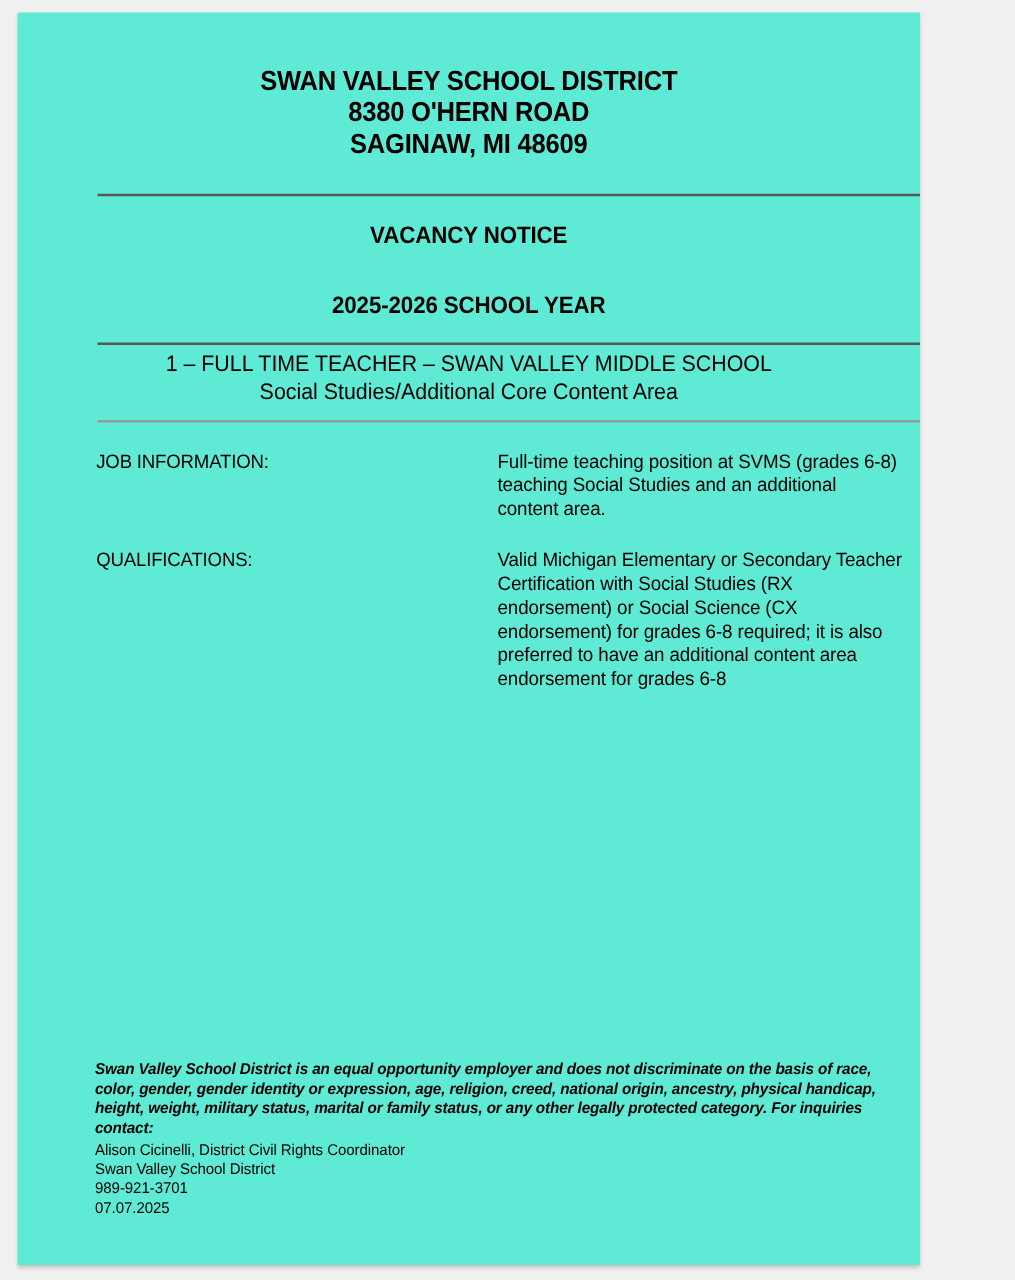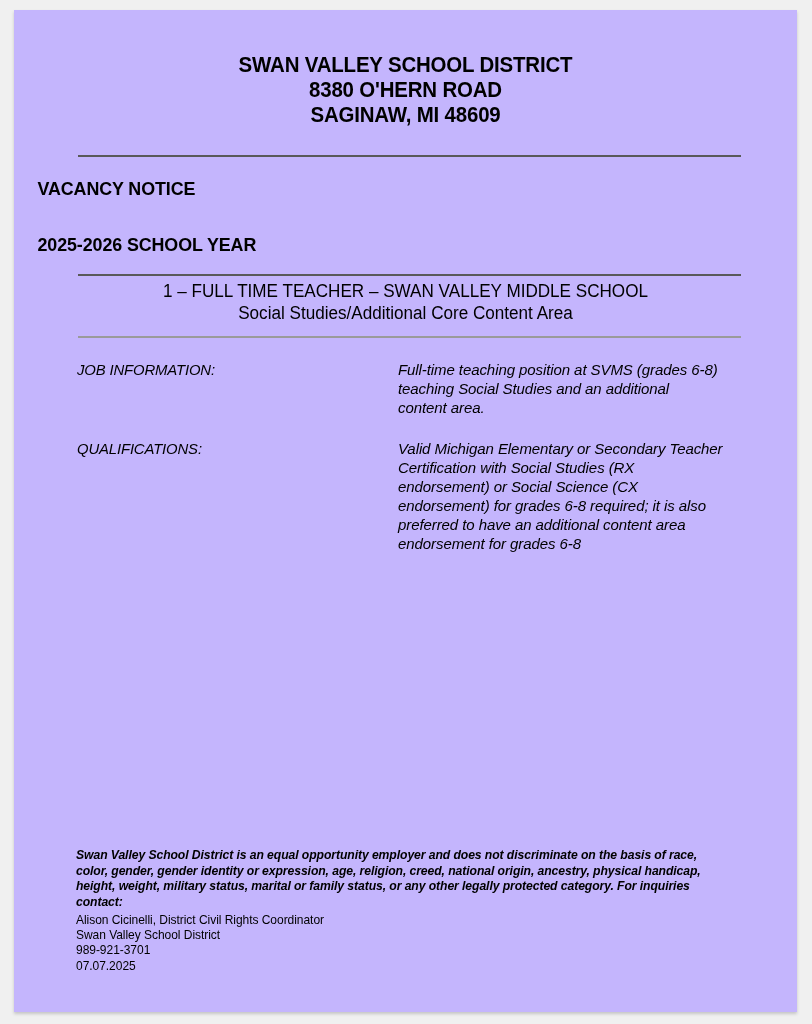--- a/index.html
+++ b/index.html
@@ -11,23 +11,23 @@
     height: 1024px;
     background: #f0f0f0;
     font-family: "Liberation Sans", "DejaVu Sans", sans-serif;
     overflow: hidden;
   }
 
   .page {
     position: absolute;
     left: 14px;
     top: 10px;
-    width: 783px;
+    width: 722px;
     height: 1002px;
-    background: #c4b5fd;
+    background: #5eead4;
     box-shadow: 0 2px 3px rgba(0,0,0,0.18);
     overflow: hidden;
   }
 
   .inner {
     position: relative;
     width: 100%;
     height: 100%;
   }
 
@@ -58,21 +58,21 @@
   }
   #rule1 { top: 145px; }
   #rule2 { top: 264px; }
   #rule3 { top: 326px; }
 
   .notice-block {
     position: absolute;
     top: 168px;
     left: 0;
     width: 100%;
-    text-align: left;
+    text-align: center;
   }
   .notice-title {
     font-weight: bold;
     font-size: 19px;
     letter-spacing: -0.1px;
     transform: scaleX(0.94);
   }
   .notice-year {
     font-weight: bold;
     font-size: 19px;
@@ -92,21 +92,20 @@
     transform: scaleX(0.95);
   }
 
   
   .body {
     position: absolute;
     top: 350px;
     left: 63px;
     width: 690px;
     font-size: 15.5px;
-    font-style: italic;
   }
   .row {
     position: relative;
     display: flex;
     align-items: flex-start;
   }
   .row-gap { height: 22px; }
   .label {
     width: 321px;
     flex: 0 0 321px;

